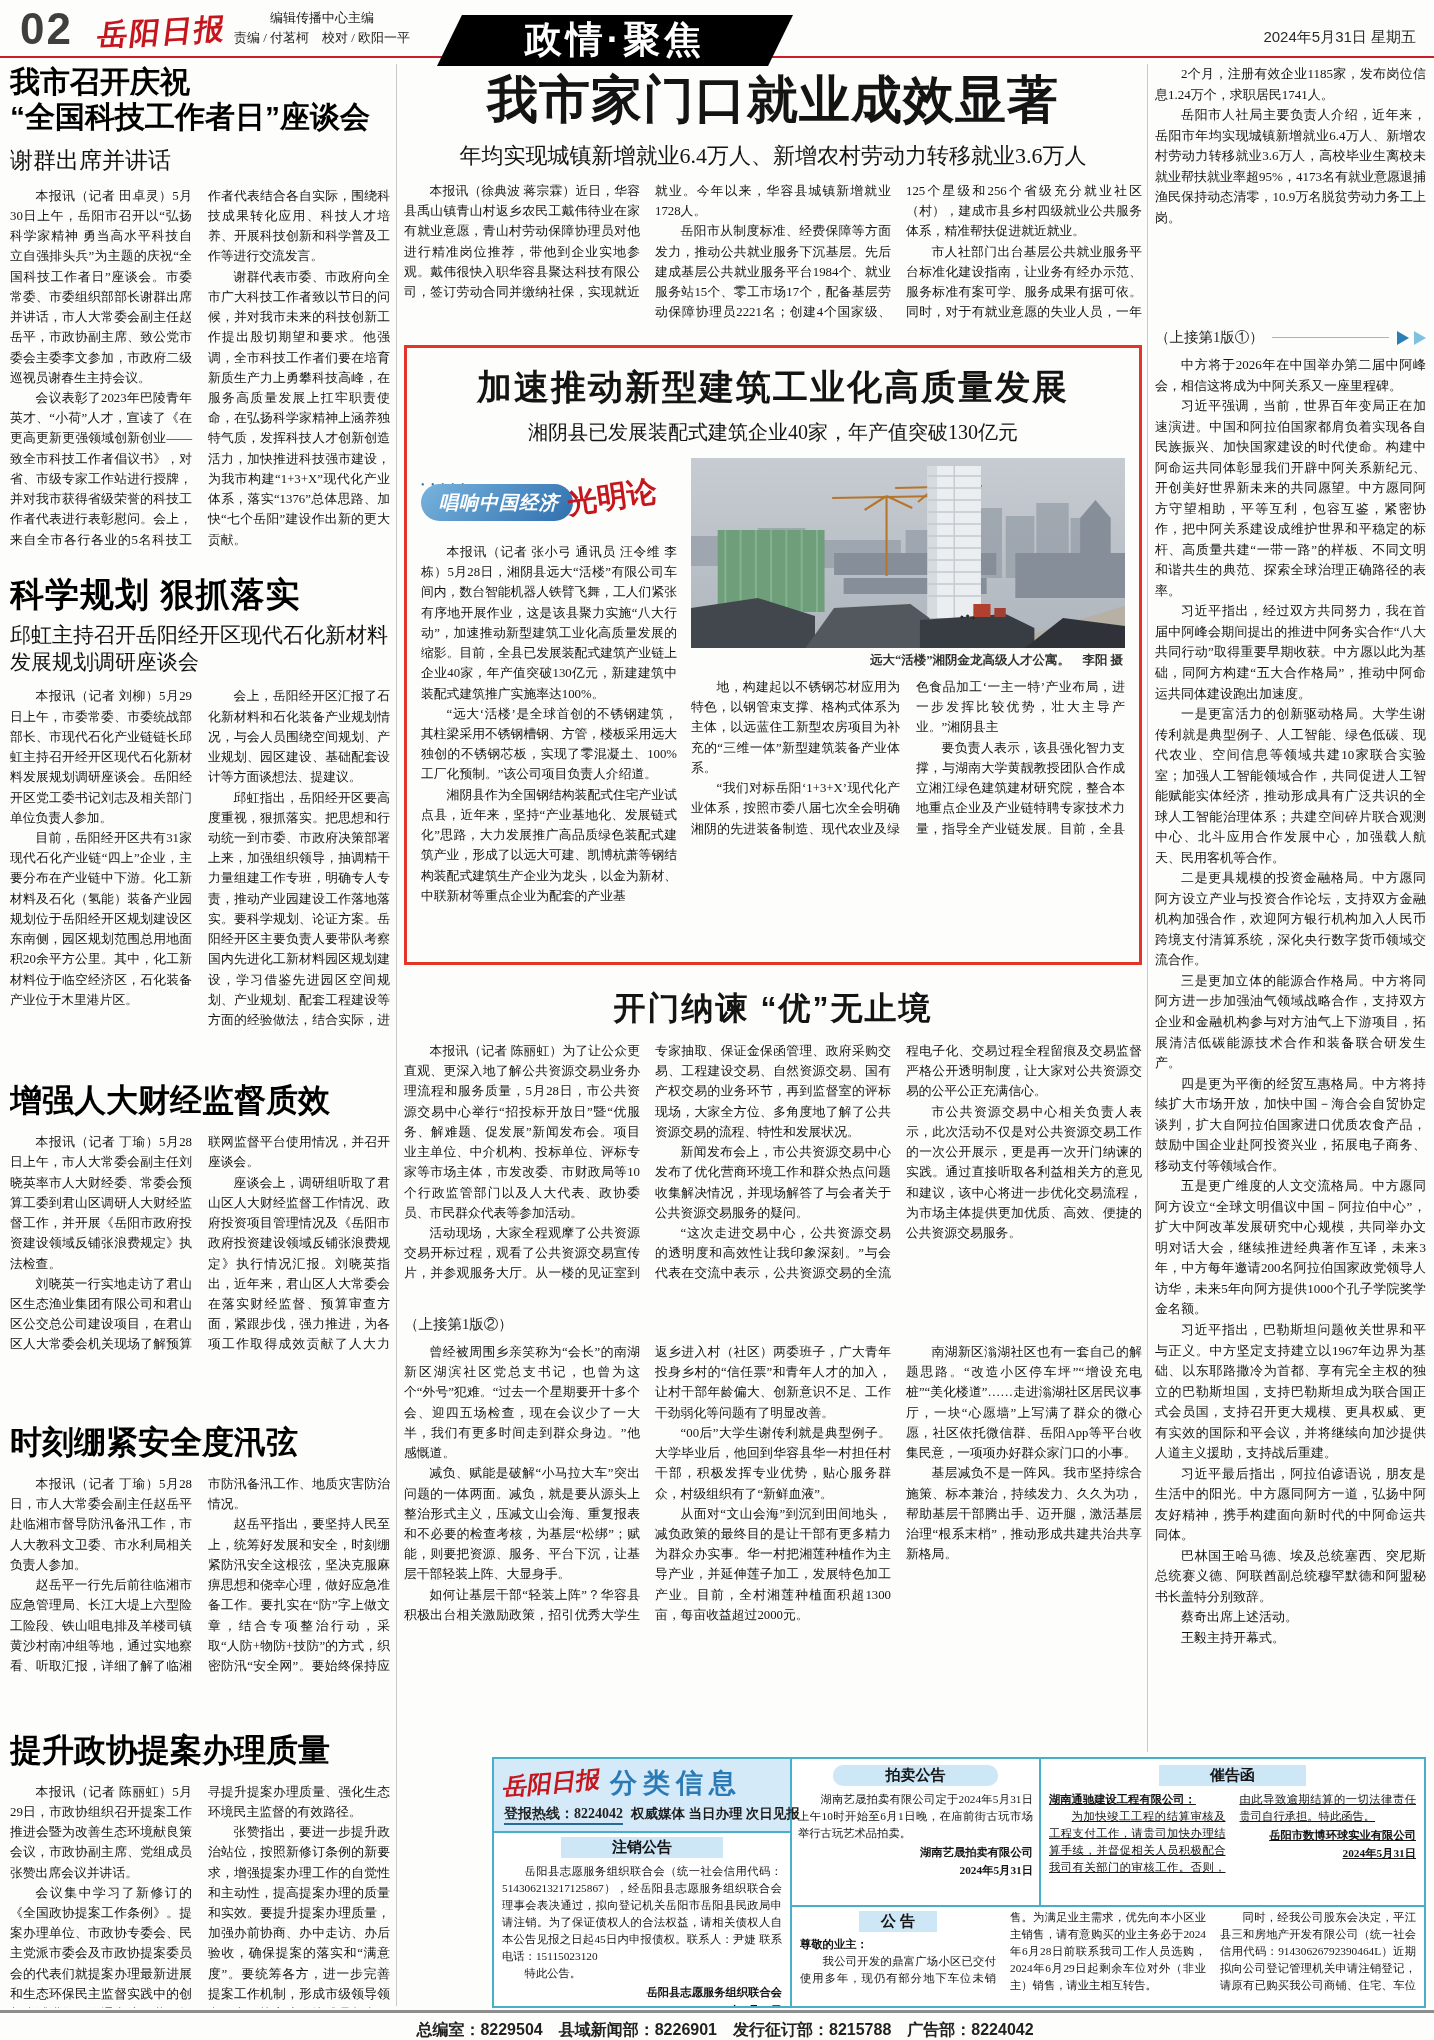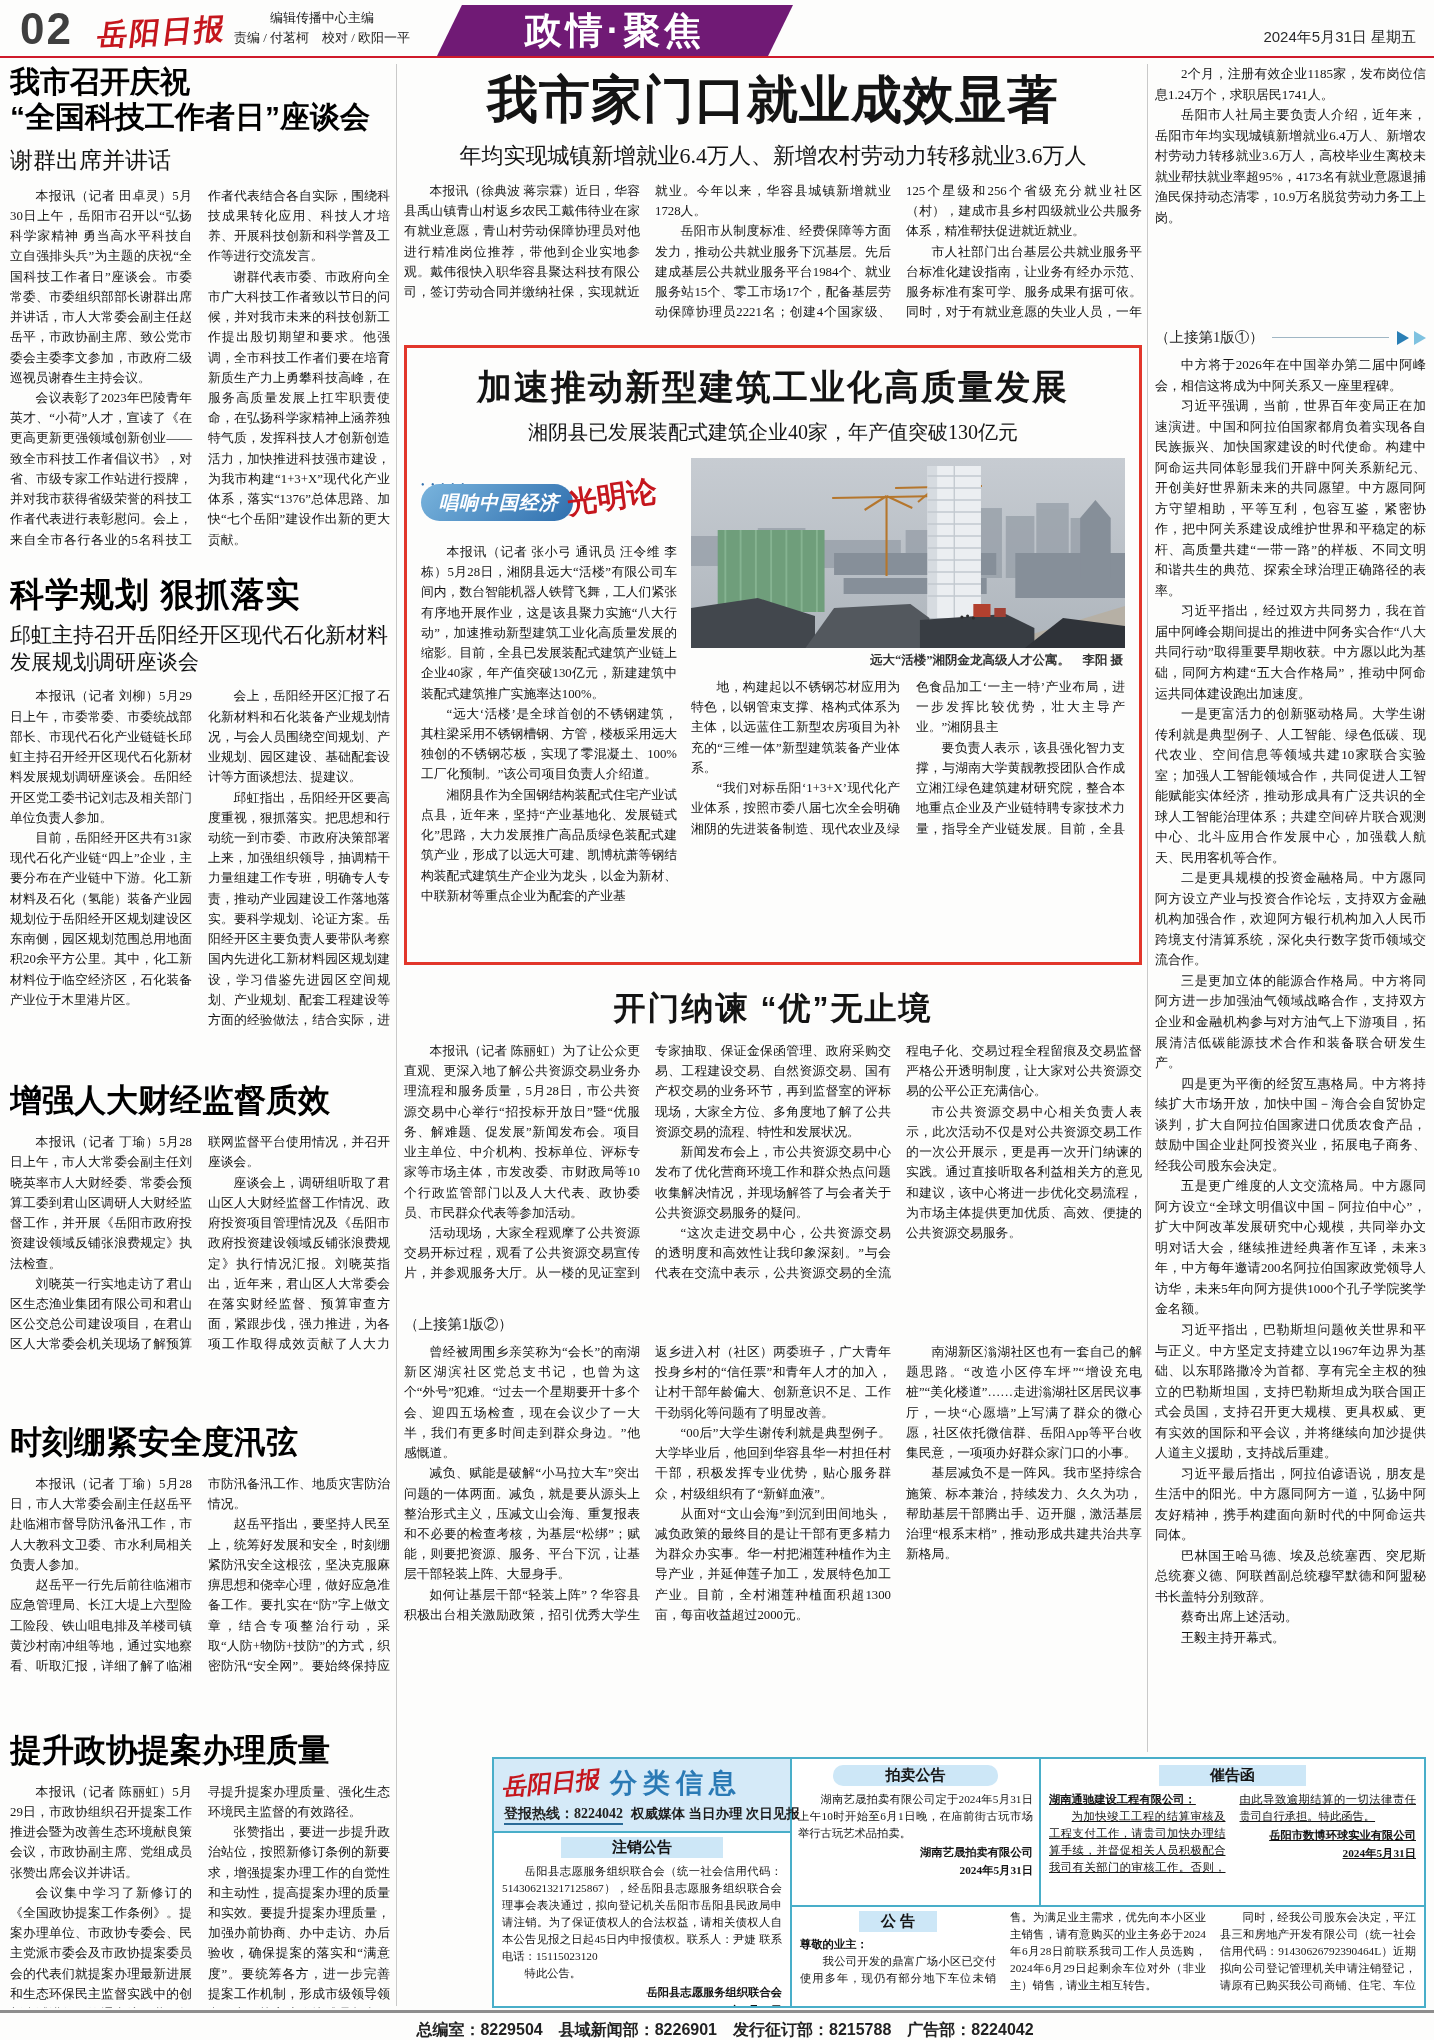--- a/index.html
+++ b/index.html
@@ -4,22 +4,22 @@
 <style>
   html,body{margin:0;padding:0;background:#e8e8e8;}
   .page{position:relative;width:1434px;height:2040px;background:#fdfdfc;margin:0 auto;
         font-family:"Liberation Serif",serif;color:#141414;overflow:hidden;}
   
   .hdr{position:absolute;left:0;top:0;width:1434px;height:56px;border-bottom:2px solid #cf1b2b;background:#fdfdfc;}
   .pageno{position:absolute;left:20px;top:4px;font-family:"Liberation Sans",sans-serif;font-size:44px;font-weight:800;color:#3f3f3f;letter-spacing:2px;}
   .masthead{position:absolute;left:98px;top:12px;font-size:30px;font-weight:bold;color:#c5161d;transform:skewX(-10deg) rotate(-3deg);letter-spacing:2px;}
   .edline1{position:absolute;left:232px;top:9px;width:180px;text-align:center;font-size:13px;color:#222;}
   .edline2{position:absolute;left:212px;top:29px;width:220px;text-align:center;font-size:13px;color:#222;}
-  .banner{position:absolute;left:437px;top:5px;width:356px;height:51px;background:#701a75;
-          clip-path:polygon(7% 0,100% 0,93% 100%,0 100%);display:flex;align-items:center;justify-content:center;}
+  .banner{position:absolute;left:437px;top:15px;width:356px;height:51px;background:#000000;
+          clip-path:polygon(7% 0,100% 0,93% 100%,0 100%);display:flex;justify-content:center;}
   .banner span{color:#fff;font-size:37px;font-weight:900;font-family:"Liberation Sans",sans-serif;letter-spacing:4px;}
   .hdate{position:absolute;right:18px;top:28px;font-size:15px;color:#2a2a2a;font-family:"Liberation Sans",sans-serif;}
   
   .vrule1{position:absolute;left:396px;top:64px;width:1px;height:1942px;background:#c9c9c9;}
   .vrule2{position:absolute;left:1147px;top:64px;width:1px;height:1688px;background:#c9c9c9;}
   
   .para{margin:0;text-indent:2em;text-align:justify;line-height:1.58;}
   .t-big{font-family:"Liberation Sans",sans-serif;font-weight:900;color:#000;line-height:1.18;}
   .subhead{font-family:"Liberation Serif",serif;color:#111;}
   .body2{column-count:2;column-gap:16px;font-size:12.8px;overflow:hidden;}
@@ -322,21 +322,21 @@
       <span class="tri tri1"></span>
       <span class="tri tri2"></span>
     </div>
     <div class="jump1-body">
         <p class="para">中方将于2026年在中国举办第二届中阿峰会，相信这将成为中阿关系又一座里程碑。</p>
         <p class="para">习近平强调，当前，世界百年变局正在加速演进。中国和阿拉伯国家都肩负着实现各自民族振兴、加快国家建设的时代使命。构建中阿命运共同体彰显我们开辟中阿关系新纪元、开创美好世界新未来的共同愿望。中方愿同阿方守望相助，平等互利，包容互鉴，紧密协作，把中阿关系建设成维护世界和平稳定的标杆、高质量共建“一带一路”的样板、不同文明和谐共生的典范、探索全球治理正确路径的表率。</p>
         <p class="para">习近平指出，经过双方共同努力，我在首届中阿峰会期间提出的推进中阿务实合作“八大共同行动”取得重要早期收获。中方愿以此为基础，同阿方构建“五大合作格局”，推动中阿命运共同体建设跑出加速度。</p>
         <p class="para">一是更富活力的创新驱动格局。大学生谢传利就是典型例子、人工智能、绿色低碳、现代农业、空间信息等领域共建10家联合实验室；加强人工智能领域合作，共同促进人工智能赋能实体经济，推动形成具有广泛共识的全球人工智能治理体系；共建空间碎片联合观测中心、北斗应用合作发展中心，加强载人航天、民用客机等合作。</p>
         <p class="para">二是更具规模的投资金融格局。中方愿同阿方设立产业与投资合作论坛，支持双方金融机构加强合作，欢迎阿方银行机构加入人民币跨境支付清算系统，深化央行数字货币领域交流合作。</p>
         <p class="para">三是更加立体的能源合作格局。中方将同阿方进一步加强油气领域战略合作，支持双方企业和金融机构参与对方油气上下游项目，拓展清洁低碳能源技术合作和装备联合研发生产。</p>
-        <p class="para">四是更为平衡的经贸互惠格局。中方将持续扩大市场开放，加快中国－海合会自贸协定谈判，扩大自阿拉伯国家进口优质农食产品，鼓励中国企业赴阿投资兴业，拓展电子商务、经我公司股东会决定。</p>
+        <p class="para">四是更为平衡的经贸互惠格局。中方将持续扩大市场开放，加快中国－海合会自贸协定谈判，扩大自阿拉伯国家进口优质农食产品，鼓励中国企业赴阿投资兴业，拓展电子商务、移动支付等领域合作。</p>
         <p class="para">五是更广维度的人文交流格局。中方愿同阿方设立“全球文明倡议中国－阿拉伯中心”，扩大中阿改革发展研究中心规模，共同举办文明对话大会，继续推进经典著作互译，未来3年，中方每年邀请200名阿拉伯国家政党领导人访华，未来5年向阿方提供1000个孔子学院奖学金名额。</p>
         <p class="para">习近平指出，巴勒斯坦问题攸关世界和平与正义。中方坚定支持建立以1967年边界为基础、以东耶路撒冷为首都、享有完全主权的独立的巴勒斯坦国，支持巴勒斯坦成为联合国正式会员国，支持召开更大规模、更具权威、更有实效的国际和平会议，并将继续向加沙提供人道主义援助，支持战后重建。</p>
         <p class="para">习近平最后指出，阿拉伯谚语说，朋友是生活中的阳光。中方愿同阿方一道，弘扬中阿友好精神，携手构建面向新时代的中阿命运共同体。</p>
         <p class="para">巴林国王哈马德、埃及总统塞西、突尼斯总统赛义德、阿联酋副总统穆罕默德和阿盟秘书长盖特分别致辞。</p>
         <p class="para">蔡奇出席上述活动。</p>
         <p class="para">王毅主持开幕式。</p>
       </div>
   </div>
 
   <div class="classified">

